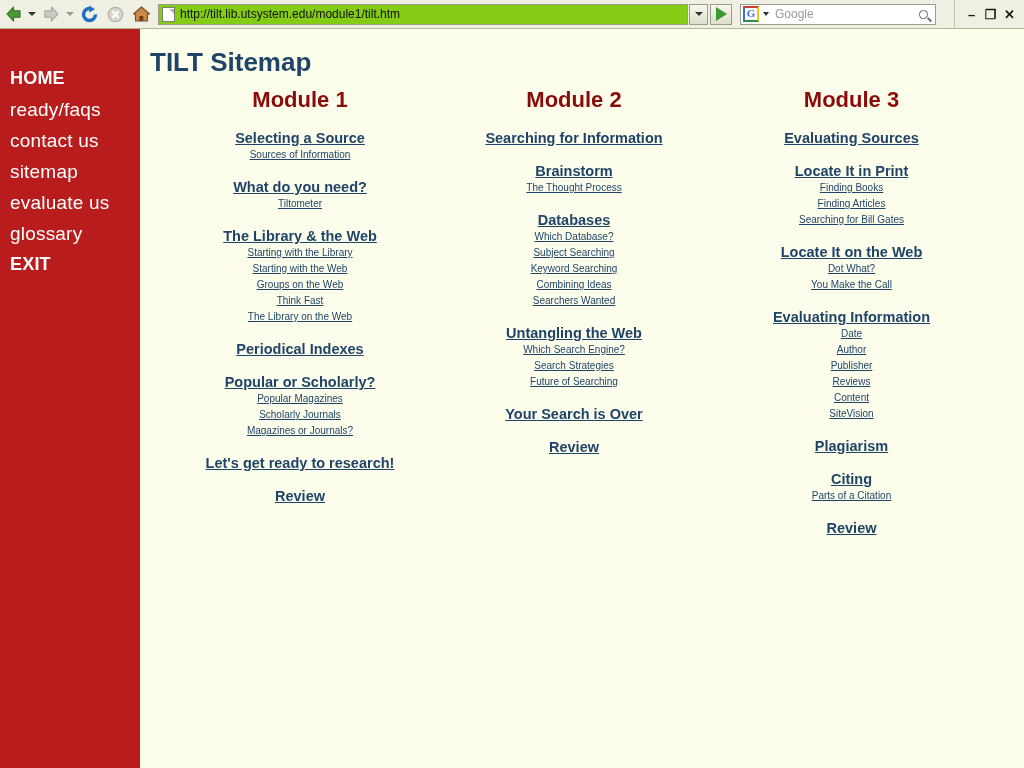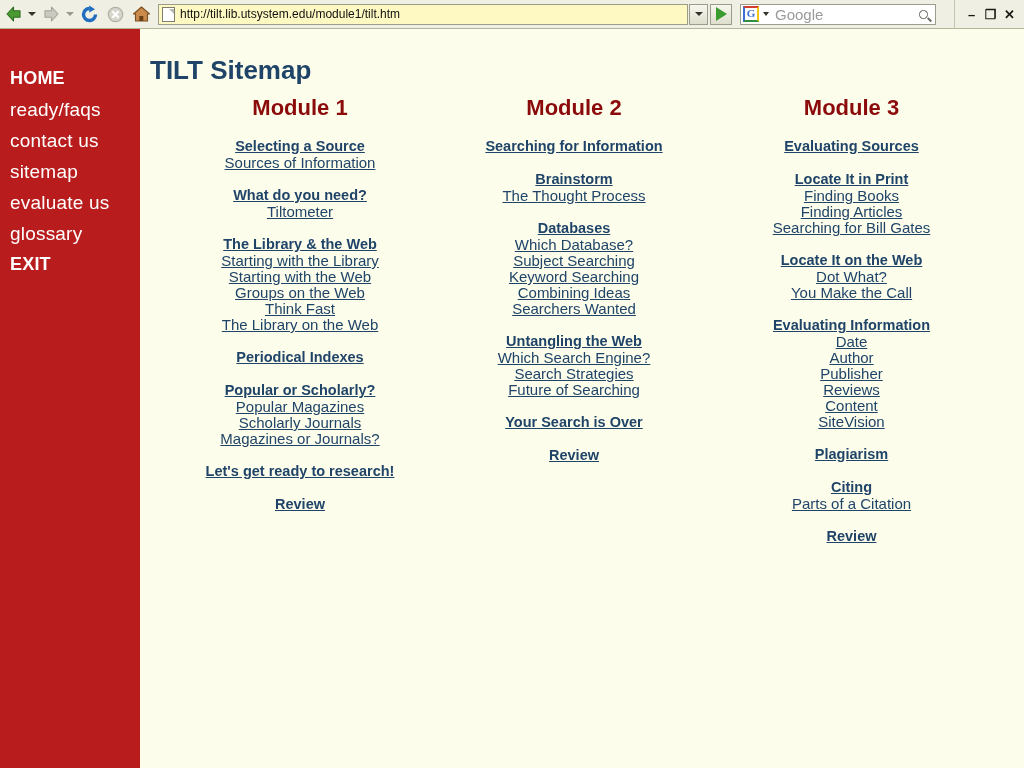--- a/index.html
+++ b/index.html
@@ -34,21 +34,21 @@
     border-right: 4px solid transparent;
     border-top: 4px solid #33332a;
   }
   .caret.dim::after { border-top-color: #9a9a8c; }
 
   
   #address-bar {
     flex: 0 0 auto;
     margin-left: 4px;
     width: 530px; height: 21px;
-    background: #fef9c3;
+    background: #84cc16;
     border: 1px solid #9c9c8c;
     display: flex; align-items: center;
     padding: 0 0 0 3px;
   }
   #address-bar .page-icon {
     width: 13px; height: 15px;
     background: #ffffff;
     border: 1px solid #7d7d70;
     position: relative;
     flex: 0 0 auto;
@@ -122,21 +122,21 @@
     display: flex; align-items: center; justify-content: center;
   }
   #g-caret::after {
     content: "";
     border-left: 3px solid transparent;
     border-right: 3px solid transparent;
     border-top: 4px solid #33332a;
   }
   #search-placeholder {
     flex: 1 1 auto;
-    font-size: 15px; color: #9b9b9b;
+    font-size: 12px; color: #9b9b9b;
     padding-left: 4px; white-space: nowrap; overflow: hidden;
   }
   #search-icon-btn {
     flex: 0 0 auto; width: 24px; height: 19px;
     display: flex; align-items: center; justify-content: center;
   }
   .magnifier {
     width: 9px; height: 9px;
     border: 1.6px solid #6b6b62;
     border-radius: 50%;
@@ -180,21 +180,21 @@
     font-size: 19px;
     line-height: 31px;
     padding-left: 10px;
     letter-spacing: .2px;
     white-space: nowrap;
   }
   .side-item.bold { font-weight: bold; font-size: 18px; }
   #side-first { margin-top: 34px; }
 
   #content {
-    position: absolute; top: 16px; left: 140px;
+    position: absolute; top: 8px; left: 140px;
     width: 884px; height: 639px;
   }
   #page-title {
     position: absolute; left: 10px; top: 10px;
     font-size: 26px; font-weight: bold;
     color: #1f4468;
   }
   #columns {
     position: absolute; left: 0; top: 50px;
     width: 884px;
@@ -212,21 +212,21 @@
   a.main-link {
     display: block;
     font-size: 14.5px; font-weight: bold;
     color: #1f4468;
     text-decoration: underline;
     line-height: 18px;
     white-space: nowrap;
   }
   a.sub-link {
     display: block;
-    font-size: 15px; font-weight: normal;
+    font-size: 10px; font-weight: normal;
     color: #1f4468;
     text-decoration: underline;
     line-height: 16px;
     white-space: nowrap;
   }
 </style>
 </head>
 <body>
 
 <div id="browser-chrome">

